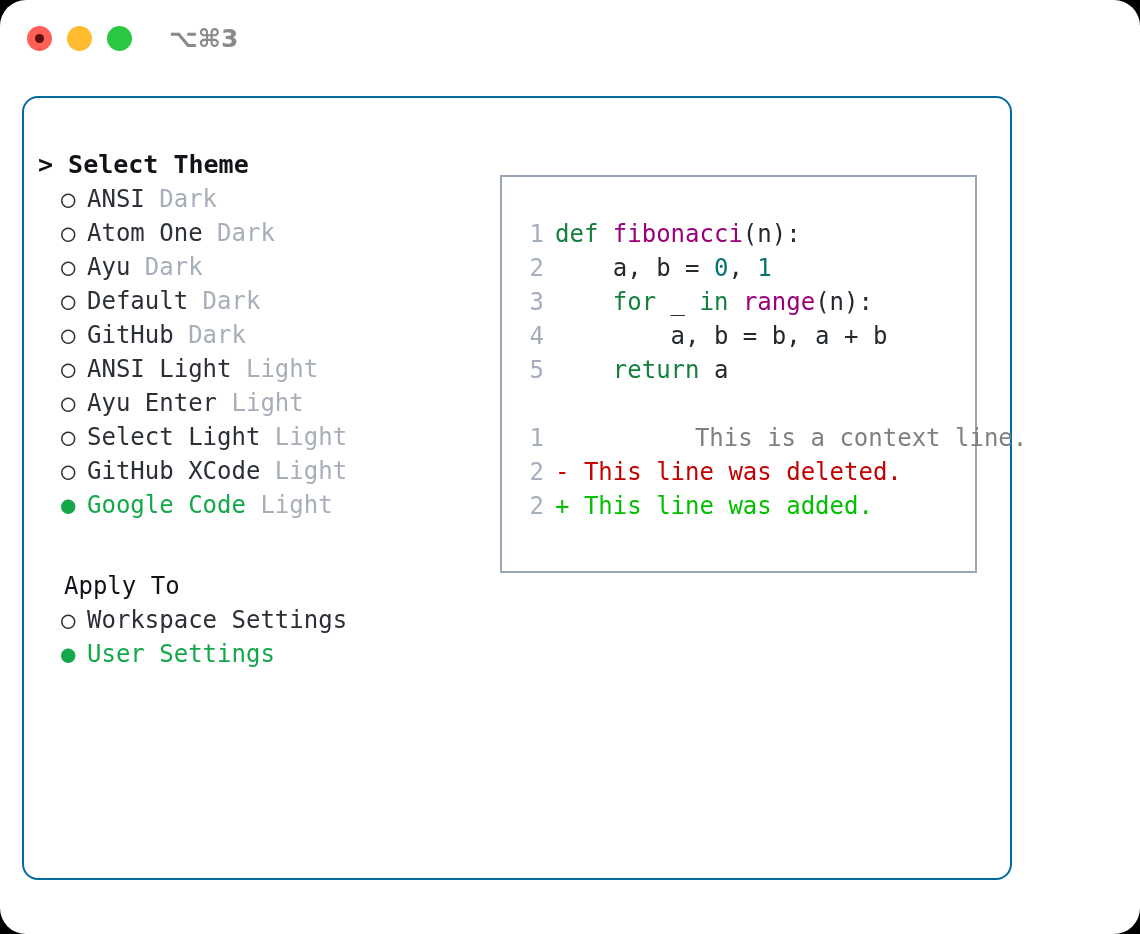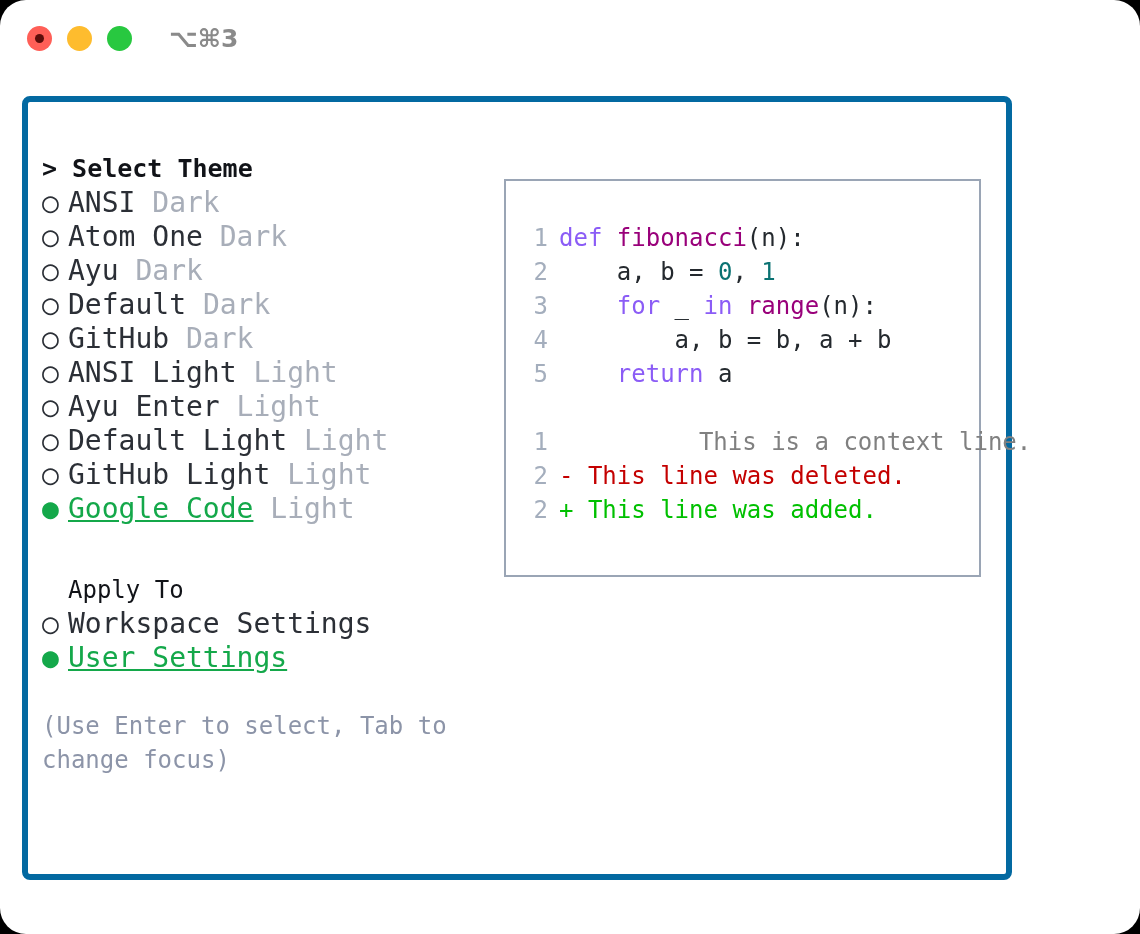--- a/index.html
+++ b/index.html
@@ -77,22 +77,22 @@
     font-family: "DejaVu Sans", sans-serif;
   }
 
   
   .panel {
     position: absolute;
     left: 22px;
     top: 96px;
     width: 990px;
     height: 784px;
-    border: 6px solid #0369a1;
-    border-radius: 8px;
+    border: 2px solid #0369a1;
+    border-radius: 16px;
     box-sizing: border-box;
     background: #ffffff;
   }
 
   .cols {
     position: absolute;
     left: 0;
     top: 0;
     width: 100%;
     height: 100%;
@@ -115,34 +115,35 @@
   .section-title {
     font-size: 25px;
     font-weight: bold;
     color: #111318;
     line-height: 34px;
     white-space: pre;
     font-family: "DejaVu Sans Mono", monospace;
   }
 
   .opt {
-    font-size: 28px;
+    font-size: 24px;
     line-height: 34px;
     color: #2b2f36;
     white-space: pre;
     font-family: "DejaVu Sans Mono", monospace;
     display: block;
+    margin-left: 23px;
   }
   .opt .bullet {
     display: inline-block;
     width: 26px;
     color: #2b2f36;
   }
   .opt.selected .bullet { color: #14a84a; }
-  .opt.selected .name   { color: #14a84a; text-decoration: underline; }
+  .opt.selected .name   { color: #14a84a; }
   .opt .name  { color: #2b2f36; }
   .opt .variant { color: #a8aeb9; }
   .opt.selected .variant { color: #a8aeb9; }
 
   .group-title {
     font-size: 24px;
     line-height: 34px;
     color: #111318;
     white-space: pre;
     font-family: "DejaVu Sans Mono", monospace;
@@ -188,21 +189,21 @@
     color: #24292e;
   }
   .lnum {
     display: inline-block;
     width: 28px;
     text-align: right;
     color: #a4aebd;
     margin-right: 11px;
   }
 
-  .kw  { color: #8b5cf6; }
+  .kw  { color: #15803d; }
   .fn  { color: #99007a; }
   .num { color: #0a7272; }
   .pl  { color: #24292e; }
 
   .diff-gap { height: 34px; }
 
   .diff-ctx  { color: #808080; margin-left: 37px; }
   .diff-del  { color: #c40000; }
   .diff-add  { color: #00c000; }
 </style>
@@ -226,36 +227,35 @@
       <div class="left-col">
         <div class="section-title">&gt; Select Theme</div>
         <div id="theme-list">
             <div class="opt"><span class="bullet">○</span><span class="name">ANSI</span> <span class="variant">Dark</span></div>
             <div class="opt"><span class="bullet">○</span><span class="name">Atom One</span> <span class="variant">Dark</span></div>
             <div class="opt"><span class="bullet">○</span><span class="name">Ayu</span> <span class="variant">Dark</span></div>
             <div class="opt"><span class="bullet">○</span><span class="name">Default</span> <span class="variant">Dark</span></div>
             <div class="opt"><span class="bullet">○</span><span class="name">GitHub</span> <span class="variant">Dark</span></div>
             <div class="opt"><span class="bullet">○</span><span class="name">ANSI Light</span> <span class="variant">Light</span></div>
             <div class="opt"><span class="bullet">○</span><span class="name">Ayu Enter</span> <span class="variant">Light</span></div>
-            <div class="opt"><span class="bullet">○</span><span class="name">Default Light</span> <span class="variant">Light</span></div>
-            <div class="opt"><span class="bullet">○</span><span class="name">GitHub Light</span> <span class="variant">Light</span></div>
+            <div class="opt"><span class="bullet">○</span><span class="name">Select Light</span> <span class="variant">Light</span></div>
+            <div class="opt"><span class="bullet">○</span><span class="name">GitHub XCode</span> <span class="variant">Light</span></div>
             <div class="opt selected"><span class="bullet">●</span><span class="name">Google Code</span> <span class="variant">Light</span></div>
           </div>
 
         <div class="spacer-sm"></div>
 
         <div class="group-title">Apply To</div>
         <div id="apply-list">
             <div class="opt"><span class="bullet">○</span><span class="name">Workspace Settings</span></div>
             <div class="opt selected"><span class="bullet">●</span><span class="name">User Settings</span></div>
           </div>
 
         <div class="spacer-md"></div>
 
-        <div class="hint">(Use Enter to select, Tab to change focus)</div>
       </div>
 
       <div class="right-col">
         <div class="preview-box">
           <div id="code-block">
               <div class="code-line"><span class="lnum">1</span><span class="kw">def </span><span class="fn">fibonacci</span><span class="pl">(n):</span></div>
               <div class="code-line"><span class="lnum">2</span><span class="pl">    a, b = </span><span class="num">0</span><span class="pl">, </span><span class="num">1</span></div>
               <div class="code-line"><span class="lnum">3</span><span class="pl">    </span><span class="kw">for</span><span class="pl"> _ </span><span class="kw">in</span><span class="pl"> </span><span class="fn">range</span><span class="pl">(n):</span></div>
               <div class="code-line"><span class="lnum">4</span><span class="pl">        a, b = b, a + b</span></div>
               <div class="code-line"><span class="lnum">5</span><span class="pl">    </span><span class="kw">return</span><span class="pl"> a</span></div>

